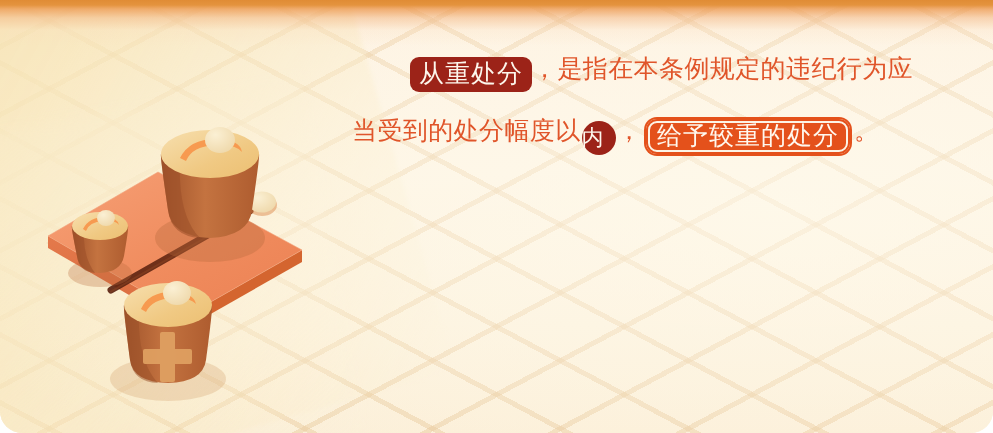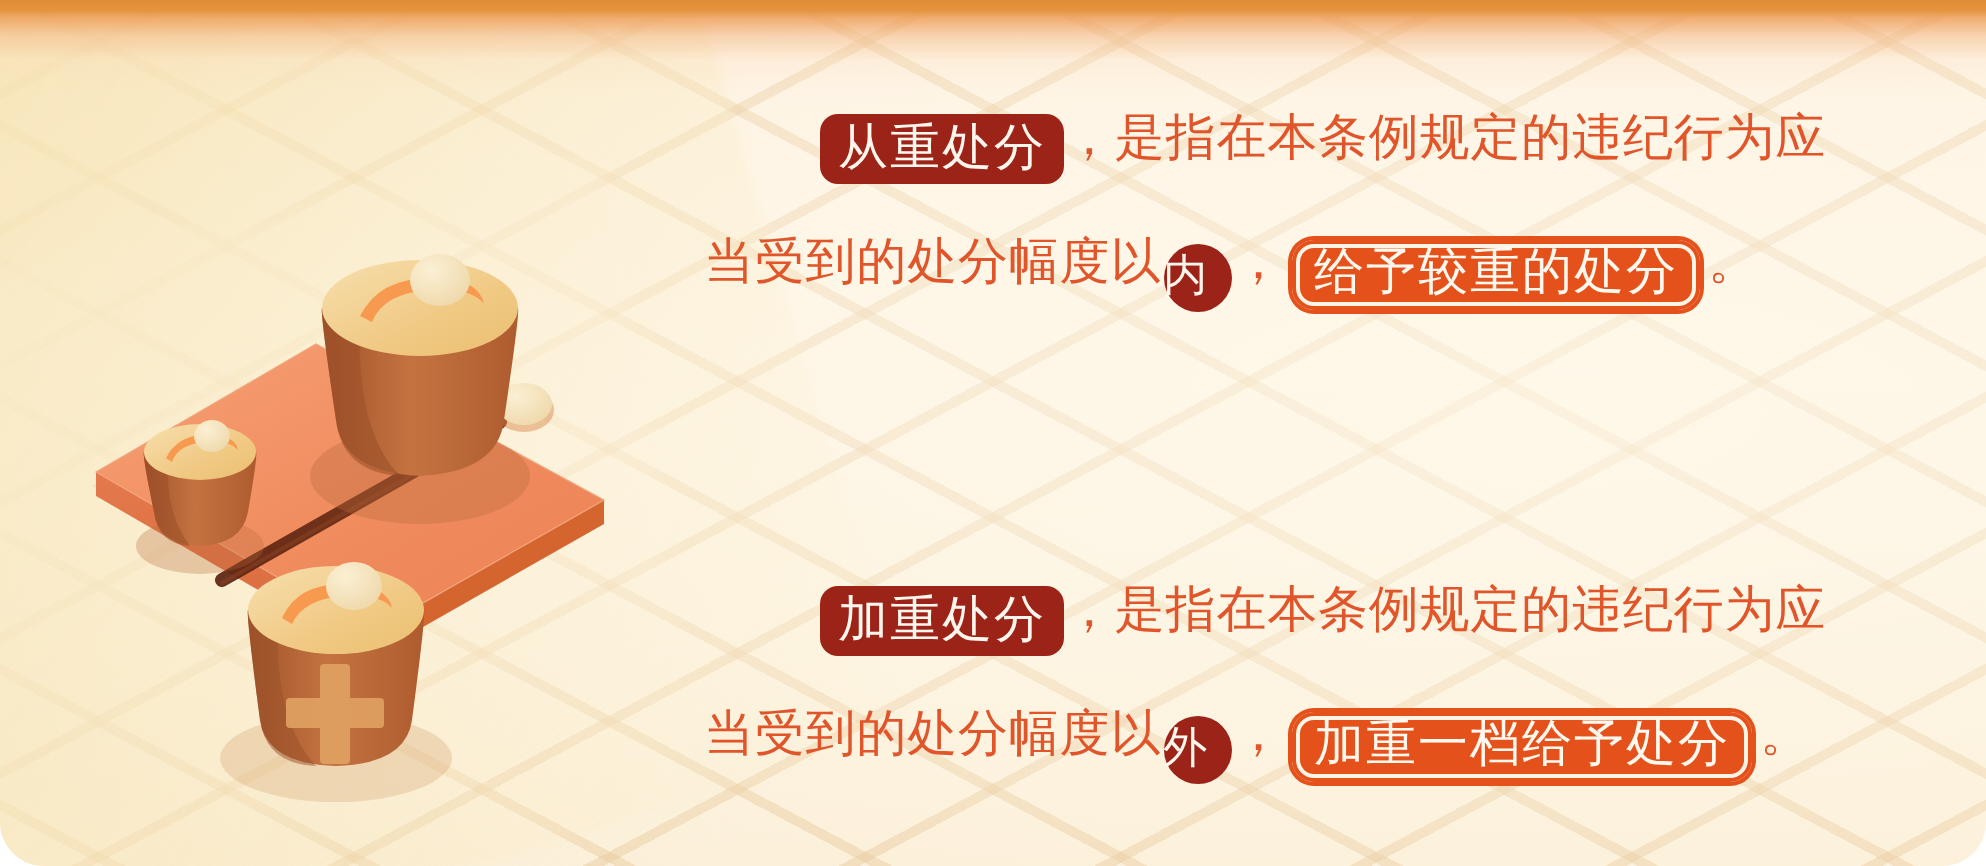--- a/index.html
+++ b/index.html
@@ -310,23 +310,15 @@
 
     <div class="para p1">
       <span class="line line-1">
         <span class="badge-dark">从重处分</span><span class="punct">，是指在本条例规定的违纪行为应</span>
       </span>
       <span class="line line-2">
         <span>当受到的处分幅度以</span><span class="badge-circle">内</span><span class="punct">，</span><span class="badge-outline">给予较重的处分</span><span class="punct">。</span>
       </span>
     </div>
 
-    <div class="para p2">
-      <span class="line line-3">
-        <span class="badge-dark">加重处分</span><span class="punct">，是指在本条例规定的违纪行为应</span>
-      </span>
-      <span class="line line-4">
-        <span>当受到的处分幅度以</span><span class="badge-circle">外</span><span class="punct">，</span><span class="badge-outline">加重一档给予处分</span><span class="punct">。</span>
-      </span>
-    </div>
 
   </div>
 </div>
 
 </body></html>

